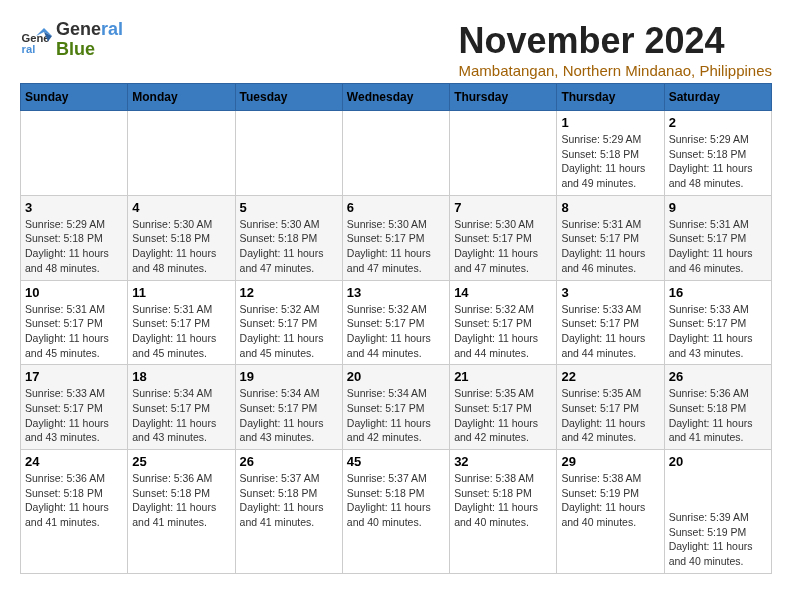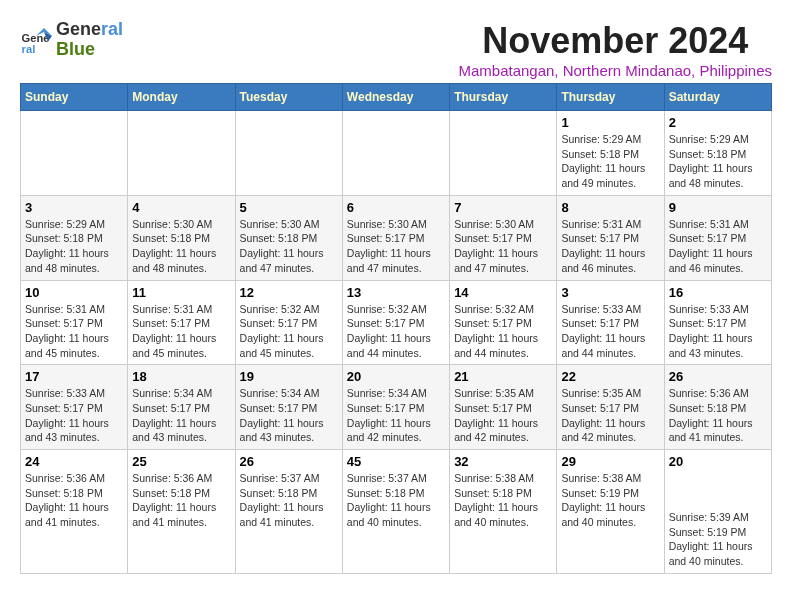--- a/index.html
+++ b/index.html
@@ -28,40 +28,40 @@
       line-height: 1.1;
     }
     .logo-text span {
       color: #4a90d9;
     }
     .logo-icon {
       width: 32px;
       height: 32px;
     }
     .title-area {
-      text-align: center;
+      text-align: left;
     }
     .month-title {
       font-size: 36px;
       font-weight: bold;
       color: #222;
     }
     .location-subtitle {
       font-size: 15px;
-      color: #a21caf;
+      color: #a16207;
     }
     .calendar-table {
       width: 100%;
       border-collapse: collapse;
       table-layout: fixed;
       font-size: 11px;
     }
     .calendar-table thead th {
       background-color: #3a7abf;
-      color: #fef9c3;
+      color: #000000;
       padding: 6px 4px;
       text-align: left;
       font-size: 12px;
       font-weight: bold;
       border: 1px solid #2d63a0;
     }
     .calendar-table tbody td {
       border: 1px solid #ccc;
       vertical-align: top;
       padding: 4px;

